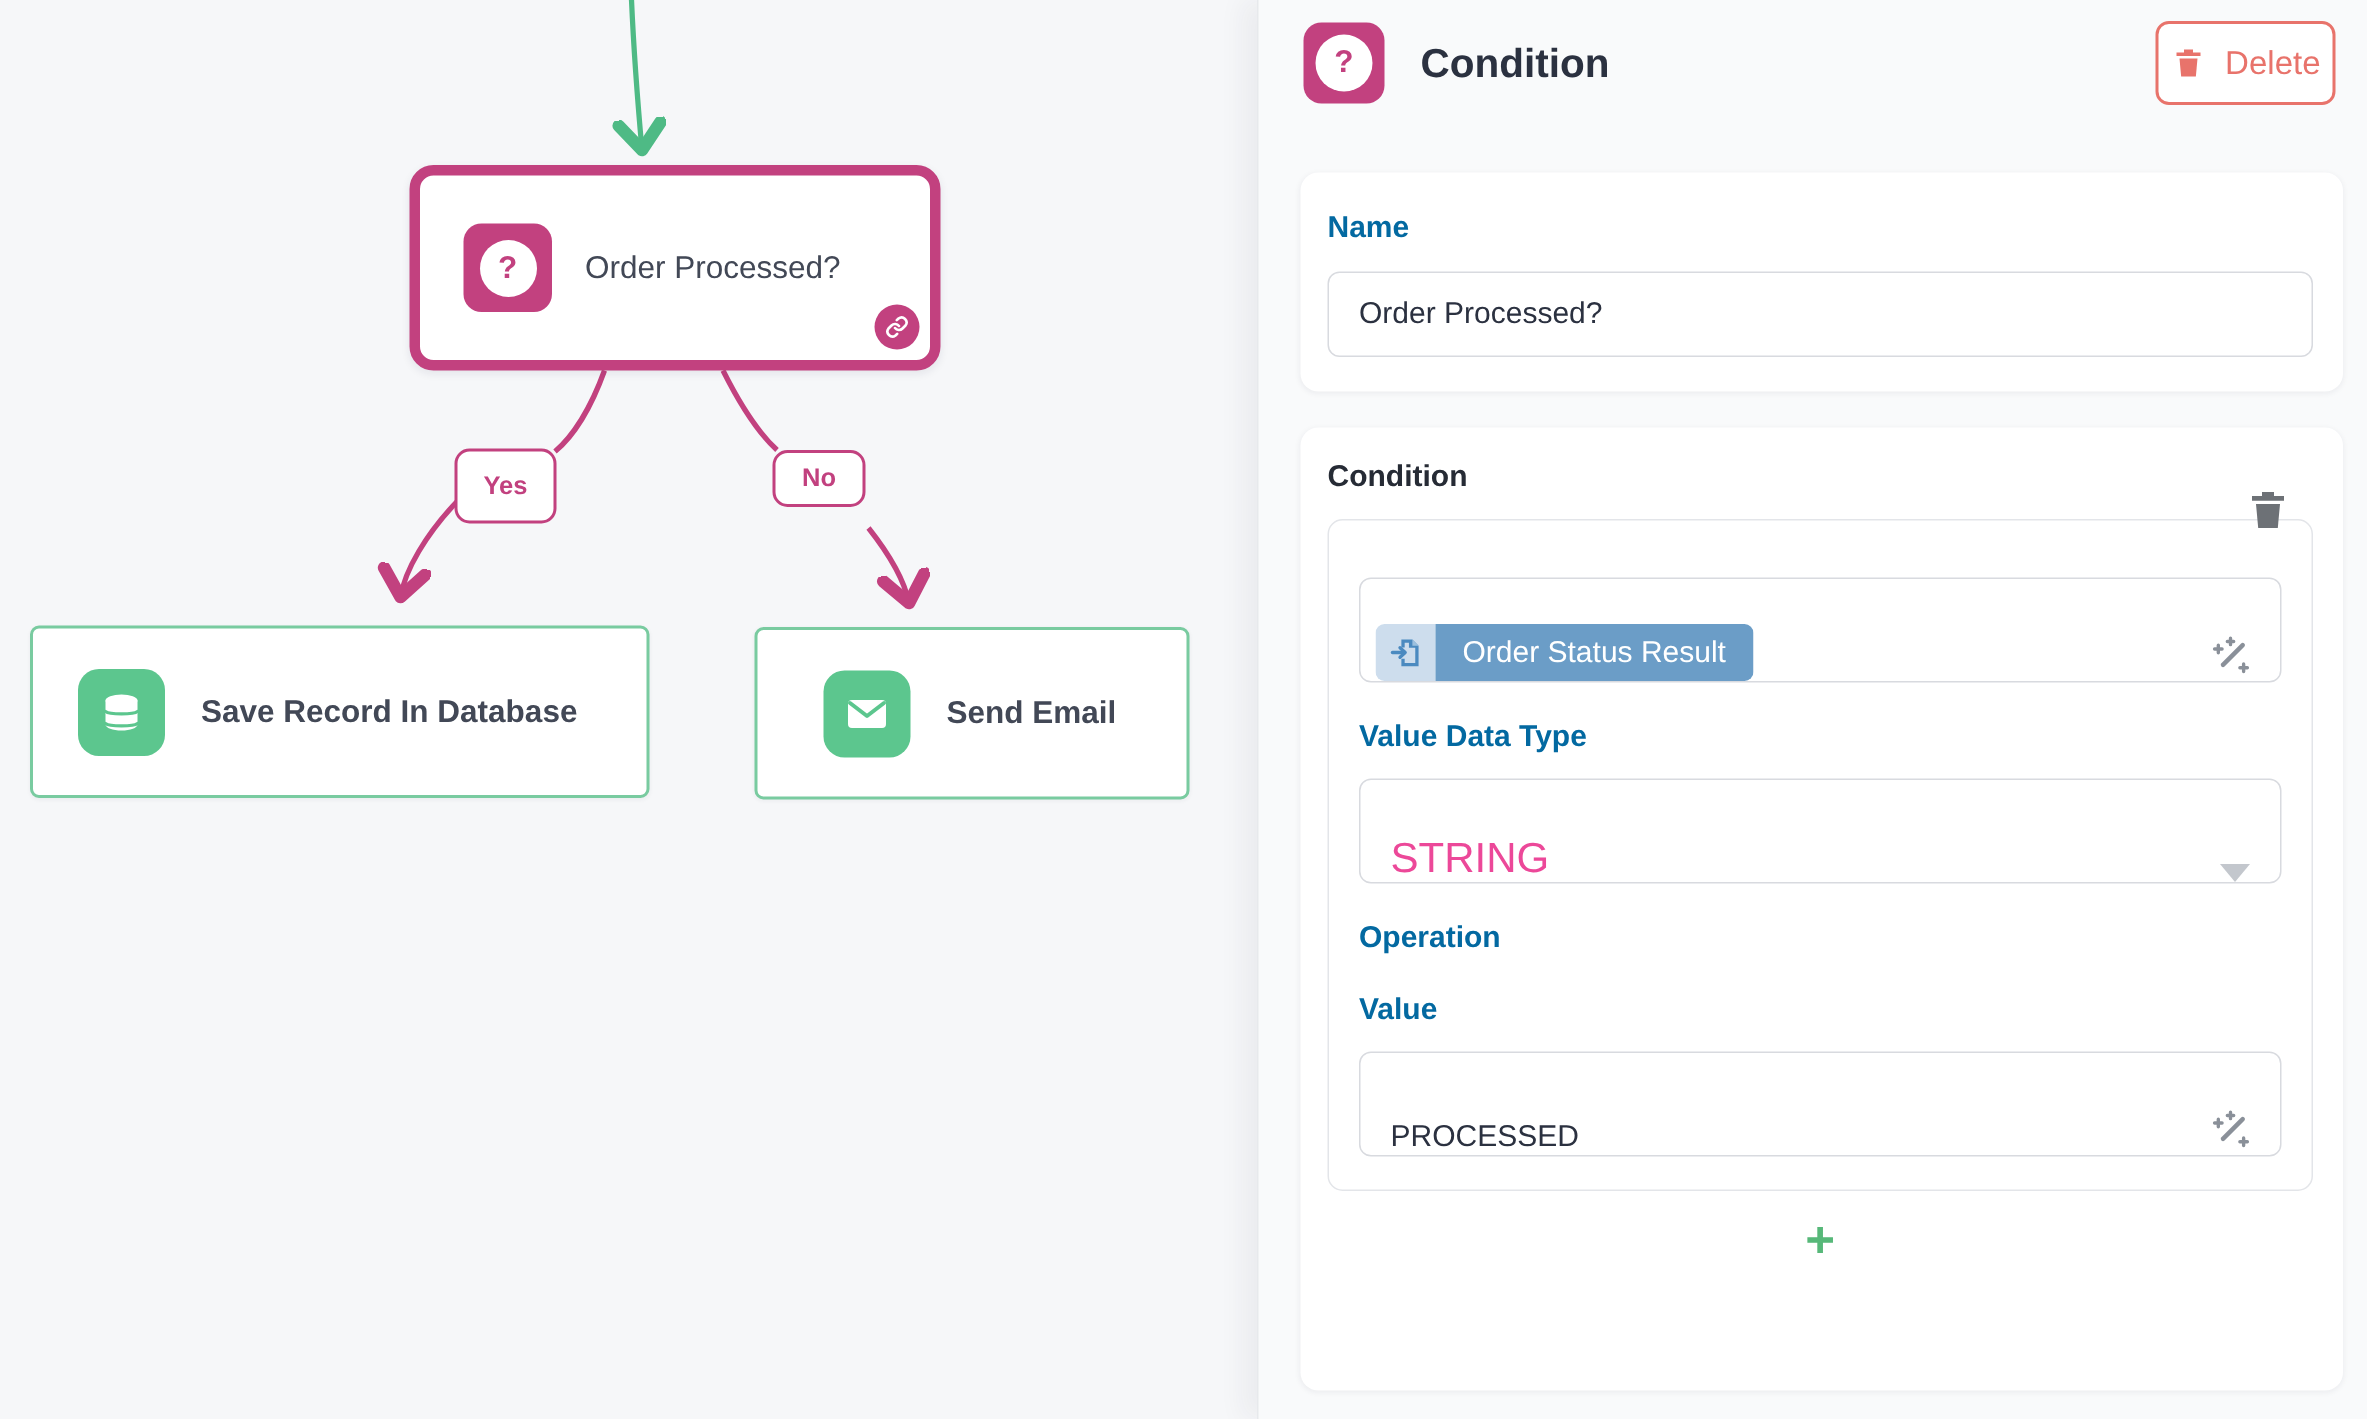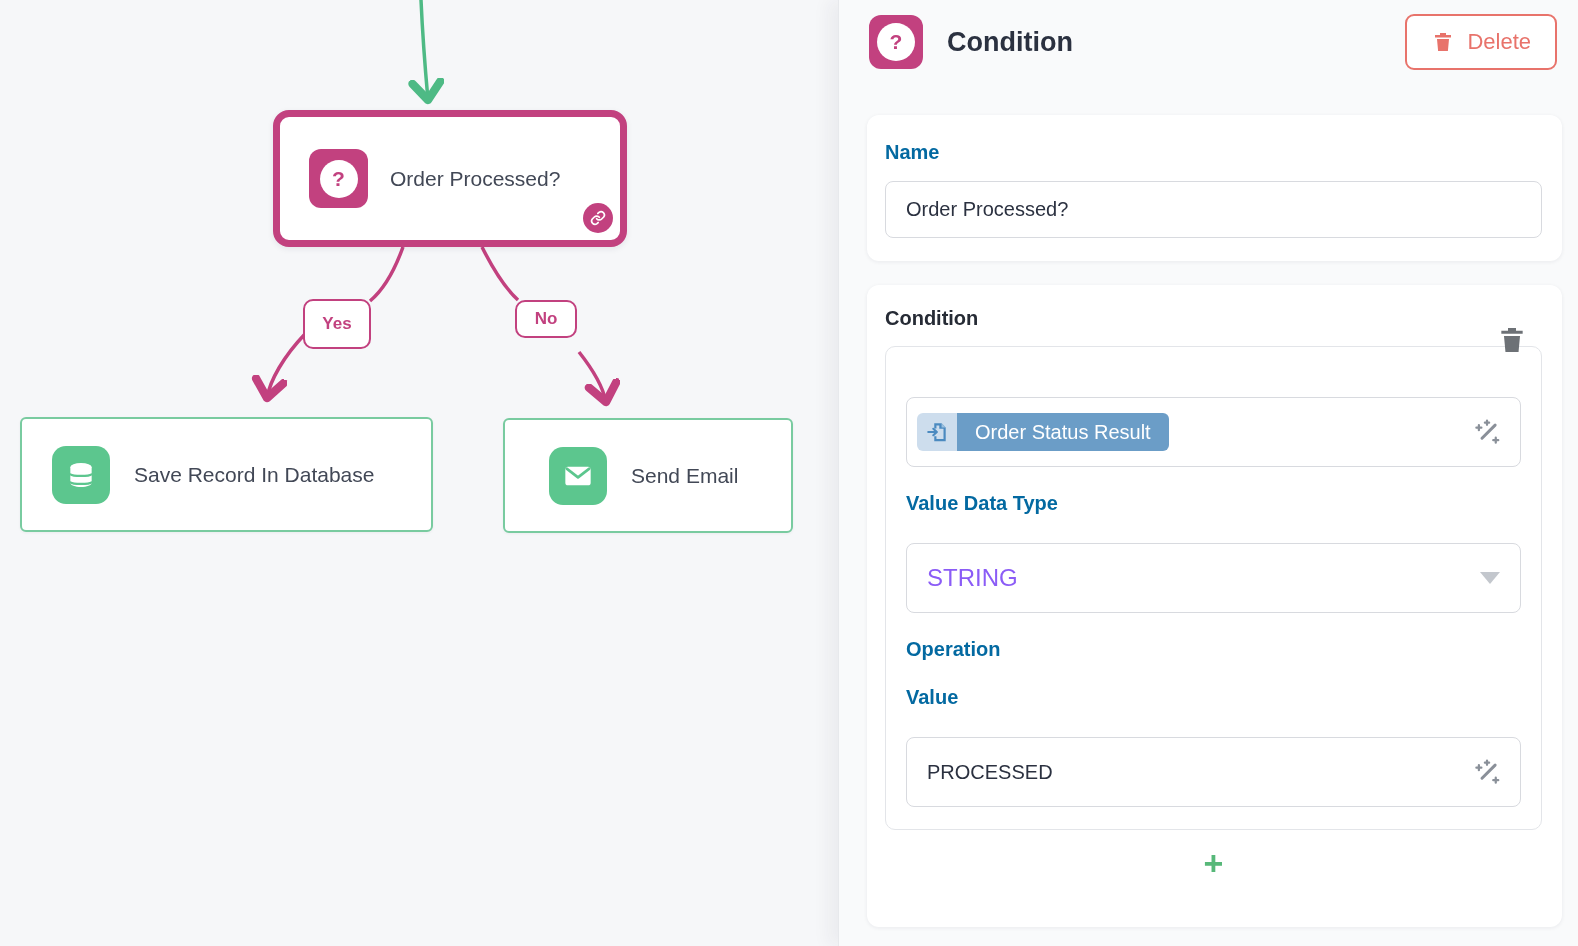--- a/index.html
+++ b/index.html
@@ -48,33 +48,33 @@
     position:absolute; background:#fff; border:2px solid #79cba0; border-radius:6px;
     display:flex; align-items:center;
     box-shadow:0 1px 3px rgba(30,30,60,.05);
   }
   .node-action.save  { left:20px;  top:417px; width:413px; height:115px; padding-left:30px; }
   .node-action.email { left:503px; top:418px; width:290px; height:115px; padding-left:44px; }
   .node-icon-green {
     width:58px; height:58px; border-radius:14px; background:#5cc68e;
     display:flex; align-items:center; justify-content:center; flex:0 0 auto;
   }
-  .node-action .node-title { margin-left:24px; font-size:21px; font-weight:400; color:#424856;text-align:right; }
+  .node-action .node-title { margin-left:24px; font-size:21px; font-weight:700; color:#424856;text-align:right; }
 
   
   .panel {
     position:relative; width:740px; height:946px; background:#f9fafb;
     border-left:1px solid #e7e9ec;
     box-shadow:-10px 0 16px rgba(30,30,60,.05);
   }
   .panel-header { display:flex; align-items:center; padding:14px 21px 0 30px; }
   .panel-header .node-icon-pink { width:54px; height:54px; }
   .panel-title { margin-left:24px; font-size:27px; font-weight:600; color:#2b3140; }
   .delete-btn {
-    margin-left:auto; height:56px; padding:0 24px;
+    margin-left:auto; height:56px; padding:0 8px;
     background:#fff; border:2px solid #e8736b; border-radius:9px;
     display:flex; align-items:center; gap:12px; cursor:pointer;
     color:#e8736b; font-family:inherit; font-size:22px; font-weight:400;
   }
 
   .card {
     background:#fff; border-radius:12px; margin-left:28px; width:695px;
     box-shadow:0 1px 4px rgba(30,30,60,.07);
   }
   .card.name-card { margin-top:45px; padding:26px 20px 23px 18px; }
@@ -93,32 +93,32 @@
     display:flex; align-items:center; justify-content:center;
   }
   .rule-box {
     position:relative; margin-top:16px; border:1px solid #e3e5e9; border-radius:10px;
     padding:22px 20px; background:#fff;
   }
   .rule-box .field-label { margin-top:25px; }
   .rule-box .field-label:first-child { margin-top:0; }
 
   .chip-input, .select-box, .value-input {
-    margin-top:28px; height:70px; border:1px solid #d8dadf; border-radius:8px;
-    background:#fff; display:flex; align-items:center; padding:0 16px 0 10px;
+    margin-top:16px; height:70px; border:1px solid #d8dadf; border-radius:8px;
+    background:#fff; display:flex; align-items:flex-end; padding:0 16px 0 10px;
   }
   .chip { display:flex; height:38px; border-radius:6px; overflow:hidden; }
   .chip-icon-seg { width:40px; background:#cddded; display:flex; align-items:center; justify-content:center; }
   .chip-text-seg { background:#6b9dc7; color:#fff; font-size:20px; font-weight:500;
                    display:flex; align-items:center; padding:0 18px; }
   .wand-btn { margin-left:auto; background:transparent; border:none; cursor:pointer;
               display:flex; align-items:center; justify-content:center; width:34px; height:34px; }
 
   .select-box { padding:0 20px; cursor:pointer; }
-  .select-value { font-size:24px; color:#8b5cf6; }
+  .select-value { font-size:28px; color:#ec4899; }
   .caret { margin-left:auto; width:0; height:0;
            border-left:10px solid transparent; border-right:10px solid transparent;
            border-top:12px solid #c3c7cd; }
 
   .value-input { padding-left:20px; }
   .value-text { font-size:20px; color:#2b3140; }
 
   .add-rule {
     display:block; margin:16px auto 0; background:transparent; border:none; cursor:pointer;
     color:#57b879; font-size:34px; font-weight:600; line-height:1; font-family:inherit;

